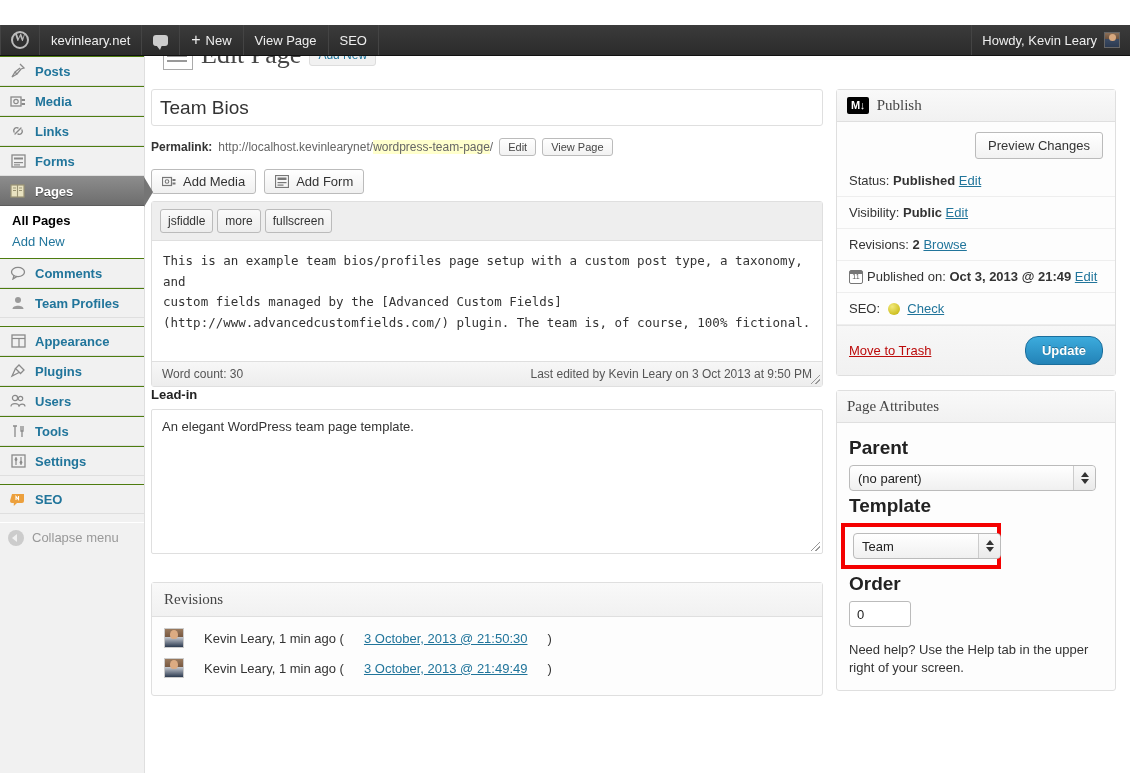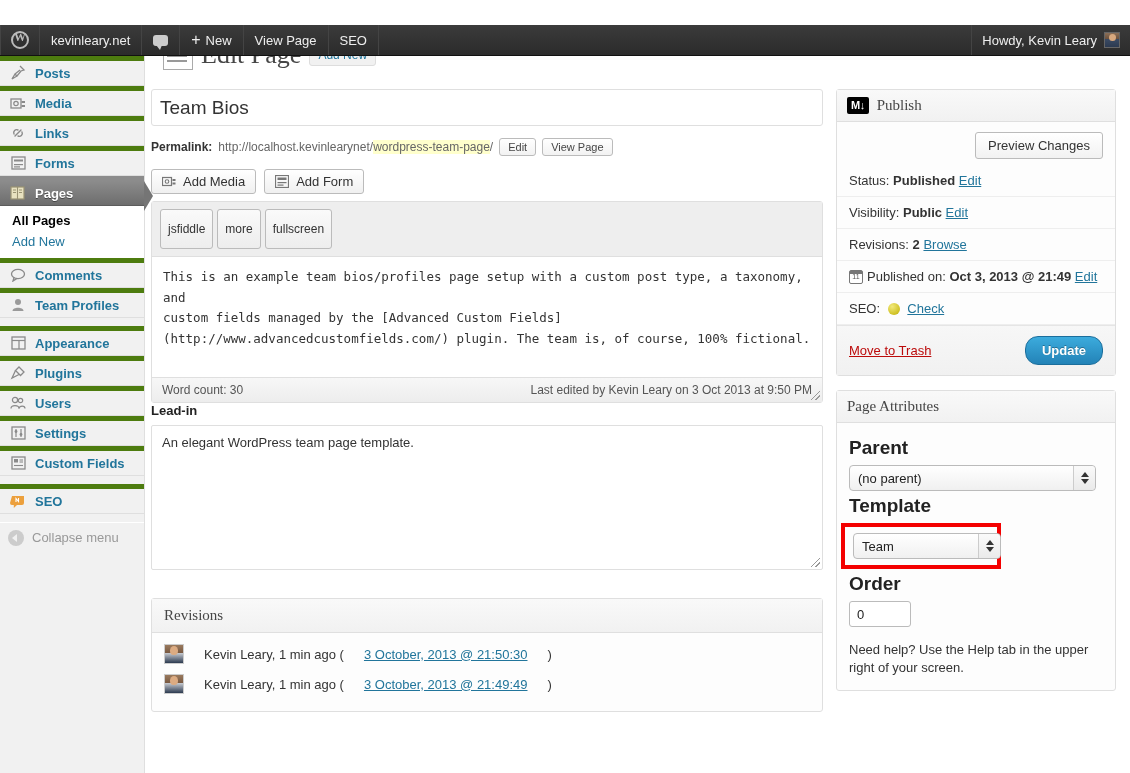--- a/index.html
+++ b/index.html
@@ -80,21 +80,21 @@
     width: 145px; height: 717px;
     background: #f1f1f1;
     border-right: 1px solid #dfdfdf;
     z-index: 20;
   }
   .menu-item {
     position: relative;
     height: 30px;
     display: flex; align-items: center;
     padding-left: 8px;
-    border-top: 5px solid #4d7c0f;
+    border-top: 1px solid #4d7c0f;
     border-bottom: 1px solid #dfdfdf;
     font-weight: bold; font-size: 13px;
     color: #21759b;
     background: #f1f1f1;
   }
   .menu-item.sep-top { margin-top: 8px; }
   .menu-item.active {
     background: #777; background: linear-gradient(to bottom, #8c8c8c, #6d6d6d);
     color: #fff; border-top-color: #8c8c8c; border-bottom-color: #5c5c5c;
     text-shadow: 0 1px 0 rgba(0,0,0,0.4);
@@ -205,21 +205,21 @@
     margin-top: 7px;
     border: 1px solid #dfdfdf; border-radius: 3px;
     background: #fff;
   }
   #editortabs {
     background: #eee; padding: 7px 8px;
     border-bottom: 1px solid #dfdfdf;
     display: flex; gap: 4px;
   }
   .qt-btn {
-    font-size: 12px; padding: 12px 7px;
+    font-size: 12px; padding: 4px 7px;
     border: 1px solid #bbb; border-radius: 3px;
     background: linear-gradient(to bottom,#fafafa,#ededed);
     color: #333;
   }
   #editorarea {
     font-family: "DejaVu Sans Mono", monospace;
     font-size: 12.5px; line-height: 1.65;
     padding: 10px 11px;
     color: #333; height: 120px;
     white-space: pre-wrap;
@@ -541,46 +541,44 @@
       <svg class="ic" width="16" height="14" viewBox="0 0 16 14">
           <circle cx="5" cy="4" r="2.6" fill="none" stroke="#8a8a8a" stroke-width="1.2"></circle>
           <circle cx="10.5" cy="4.5" r="2.2" fill="none" stroke="#8a8a8a" stroke-width="1.2"></circle>
           <path d="M1 12.5 C1 8.6 9 8.6 9 12.5" fill="none" stroke="#8a8a8a" stroke-width="1.2"></path>
           <path d="M9 12.5 C9.5 9.3 15 9.3 15 12.5" fill="none" stroke="#8a8a8a" stroke-width="1.2"></path>
         </svg>
     </span>
     <span>Users</span>
   </div>
 
+  <div class="menu-item">
+    <span class="menu-icon">
+      <svg class="ic" width="15" height="15" viewBox="0 0 15 15">
+          <path d="M2 2 L6 2 M4 2 L4 13" stroke="#8a8a8a" stroke-width="1.3" fill="none"></path>
+          <path d="M10 2 L10 7 L12 7 L12 2" stroke="#8a8a8a" stroke-width="1.3" fill="none"></path>
+          <line x1="11" y1="7" x2="11" y2="13" stroke="#8a8a8a" stroke-width="1.3"></line>
+        </svg>
+    </span>
+    <span>Tools</span>
+  </div>
 
   <div class="menu-item">
     <span class="menu-icon">
       <svg class="ic" width="15" height="14" viewBox="0 0 15 14">
           <rect x="1" y="1" width="13" height="12" fill="none" stroke="#8a8a8a" stroke-width="1.3"></rect>
           <line x1="5" y1="3" x2="5" y2="11" stroke="#8a8a8a" stroke-width="1.2"></line>
           <line x1="10" y1="3" x2="10" y2="11" stroke="#8a8a8a" stroke-width="1.2"></line>
           <circle cx="5" cy="5.5" r="1.4" fill="#8a8a8a"></circle>
           <circle cx="10" cy="8.5" r="1.4" fill="#8a8a8a"></circle>
         </svg>
     </span>
     <span>Settings</span>
   </div>
 
-  <div class="menu-item">
-    <span class="menu-icon">
-      <svg class="ic" width="15" height="14" viewBox="0 0 15 14">
-          <rect x="1" y="1" width="13" height="12" fill="none" stroke="#8a8a8a" stroke-width="1.3"></rect>
-          <rect x="3" y="3" width="4" height="3.5" fill="#8a8a8a"></rect>
-          <line x1="8.5" y1="4" x2="12" y2="4" stroke="#8a8a8a" stroke-width="1.1"></line>
-          <line x1="8.5" y1="6" x2="12" y2="6" stroke="#8a8a8a" stroke-width="1.1"></line>
-          <line x1="3" y1="9.5" x2="12" y2="9.5" stroke="#8a8a8a" stroke-width="1.1"></line>
-        </svg>
-    </span>
-    <span>Custom Fields</span>
-  </div>
 
   <div class="menu-item sep-top">
     <span class="menu-icon">
       <svg class="ic" width="16" height="15" viewBox="0 0 16 15">
           <path d="M2 2 h12 v7 a2 2 0 0 1 -2 2 h-5 l-3.2 3 v-3 h-1.8 a2 2 0 0 1 -2 -2 z" fill="#eca03d"></path>
           <path d="M6 8 L6 4.5 L8.5 7.5 L8.5 4" stroke="#fff" stroke-width="1.1" fill="none"></path>
         </svg>
     </span>
     <span>SEO</span>
   </div>

